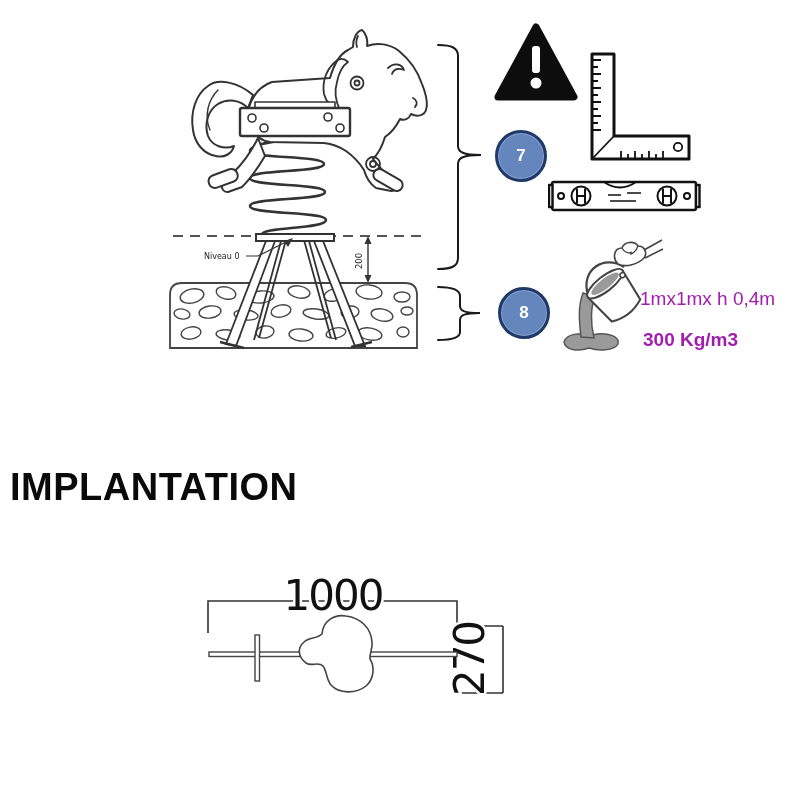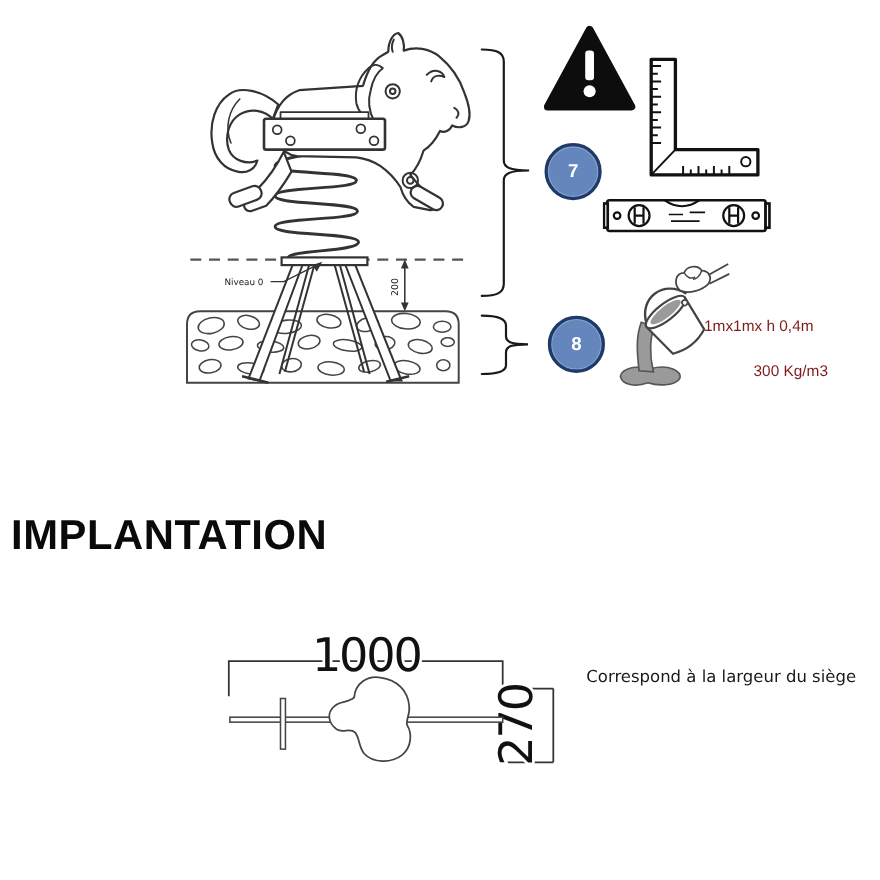--- a/index.html
+++ b/index.html
@@ -4,21 +4,21 @@
 <style>
   html,body{margin:0;padding:0;background:#fff;}
   #page{position:relative;width:800px;height:800px;background:#ffffff;overflow:hidden;
         font-family:"Liberation Sans",sans-serif;color:#111;}
   .abs{position:absolute;}
   svg text{font-family:"DejaVu Sans","Liberation Sans",sans-serif;}
   .badge{position:absolute;width:46px;height:46px;border-radius:50%;
          background:#6486bd;border:3px solid #1f3a68;display:flex;align-items:center;
          justify-content:center;color:#fff;font-size:17px;font-weight:bold;
          box-shadow:inset 0 0 0 1px rgba(255,255,255,.25);}
-  .spec{position:absolute;font-size:14px;color:#7f1d1d;white-space:nowrap;}
+  .spec{position:absolute;font-size:19px;color:#a21caf;white-space:nowrap;}
   .heading{position:absolute;left:10px;top:466px;font-size:38px;font-weight:bold;
            letter-spacing:.5px;color:#0a0a0a;}
   .caption{position:absolute;left:533px;top:606px;font-size:15px;color:#1a1a1a;
            font-family:"DejaVu Sans","Liberation Sans",sans-serif;white-space:nowrap;}
 </style>
 </head>
 <body>
 
 <div id="page">
 
@@ -197,21 +197,21 @@
     </g>
 
     <g>
       <path d="M66,26 C60,20 62,10 70,10 C72,4 82,2 86,8 C92,8 96,14 92,20 C86,26 74,30 66,26 Z" fill="#fff" stroke="#444" stroke-width="1.6"></path>
       <path d="M70,10 C72,14 76,16 80,14 M86,8 C84,14 80,16 78,16" fill="none" stroke="#444" stroke-width="1.3"></path>
       <path d="M92,12 L110,2 M93,20 L111,11" fill="none" stroke="#444" stroke-width="1.6"></path>
     </g>
   </svg>
 
   <div class="spec" style="left:640px;top:288px;">1mx1mx h 0,4m</div>
-  <div class="spec" style="left:685px;top:329px;">300 Kg/m3</div>
+  <div class="spec" style="left:643px;top:329px;font-weight:bold;">300 Kg/m3</div>
 
   <div class="heading">IMPLANTATION</div>
 
   <svg class="abs" style="left:185px;top:553px;" width="330" height="170" viewBox="0 0 330 170">
 
     <g stroke="#333" stroke-width="1.6" fill="none">
       <path d="M23,80 L23,48 L272,48 L272,73"></path>
       <path d="M272,73 L318,73 M272,140 L318,140 M318,73 L318,140"></path>
     </g>
     <text x="148" y="57" text-anchor="middle" font-size="42" letter-spacing="-2" fill="#111" stroke="#fff" stroke-width="5" paint-order="stroke" style="font-weight:500;">1000</text>
@@ -219,15 +219,14 @@
 
     <rect x="24" y="99" width="248" height="4.5" fill="#fff" stroke="#444" stroke-width="1.4"></rect>
 
     <rect x="70" y="82" width="4.5" height="46" fill="#fff" stroke="#444" stroke-width="1.4"></rect>
 
     <path d="M121,110 C113,104 112,95 119,89 C124,84 132,86 137,81 C138,68 149,61 161,63
              C176,65 186,75 187,89 C188,96 184,101 185,106 C190,114 189,126 181,133
              C171,141 154,141 146,132 C141,126 142,118 138,113 C133,108 127,114 121,110 Z" fill="#fff" stroke="#444" stroke-width="1.6"></path>
   </svg>
 
-  <div class="caption">Correspond à la largeur du siège</div>
 
 </div>
 
 </body></html>

